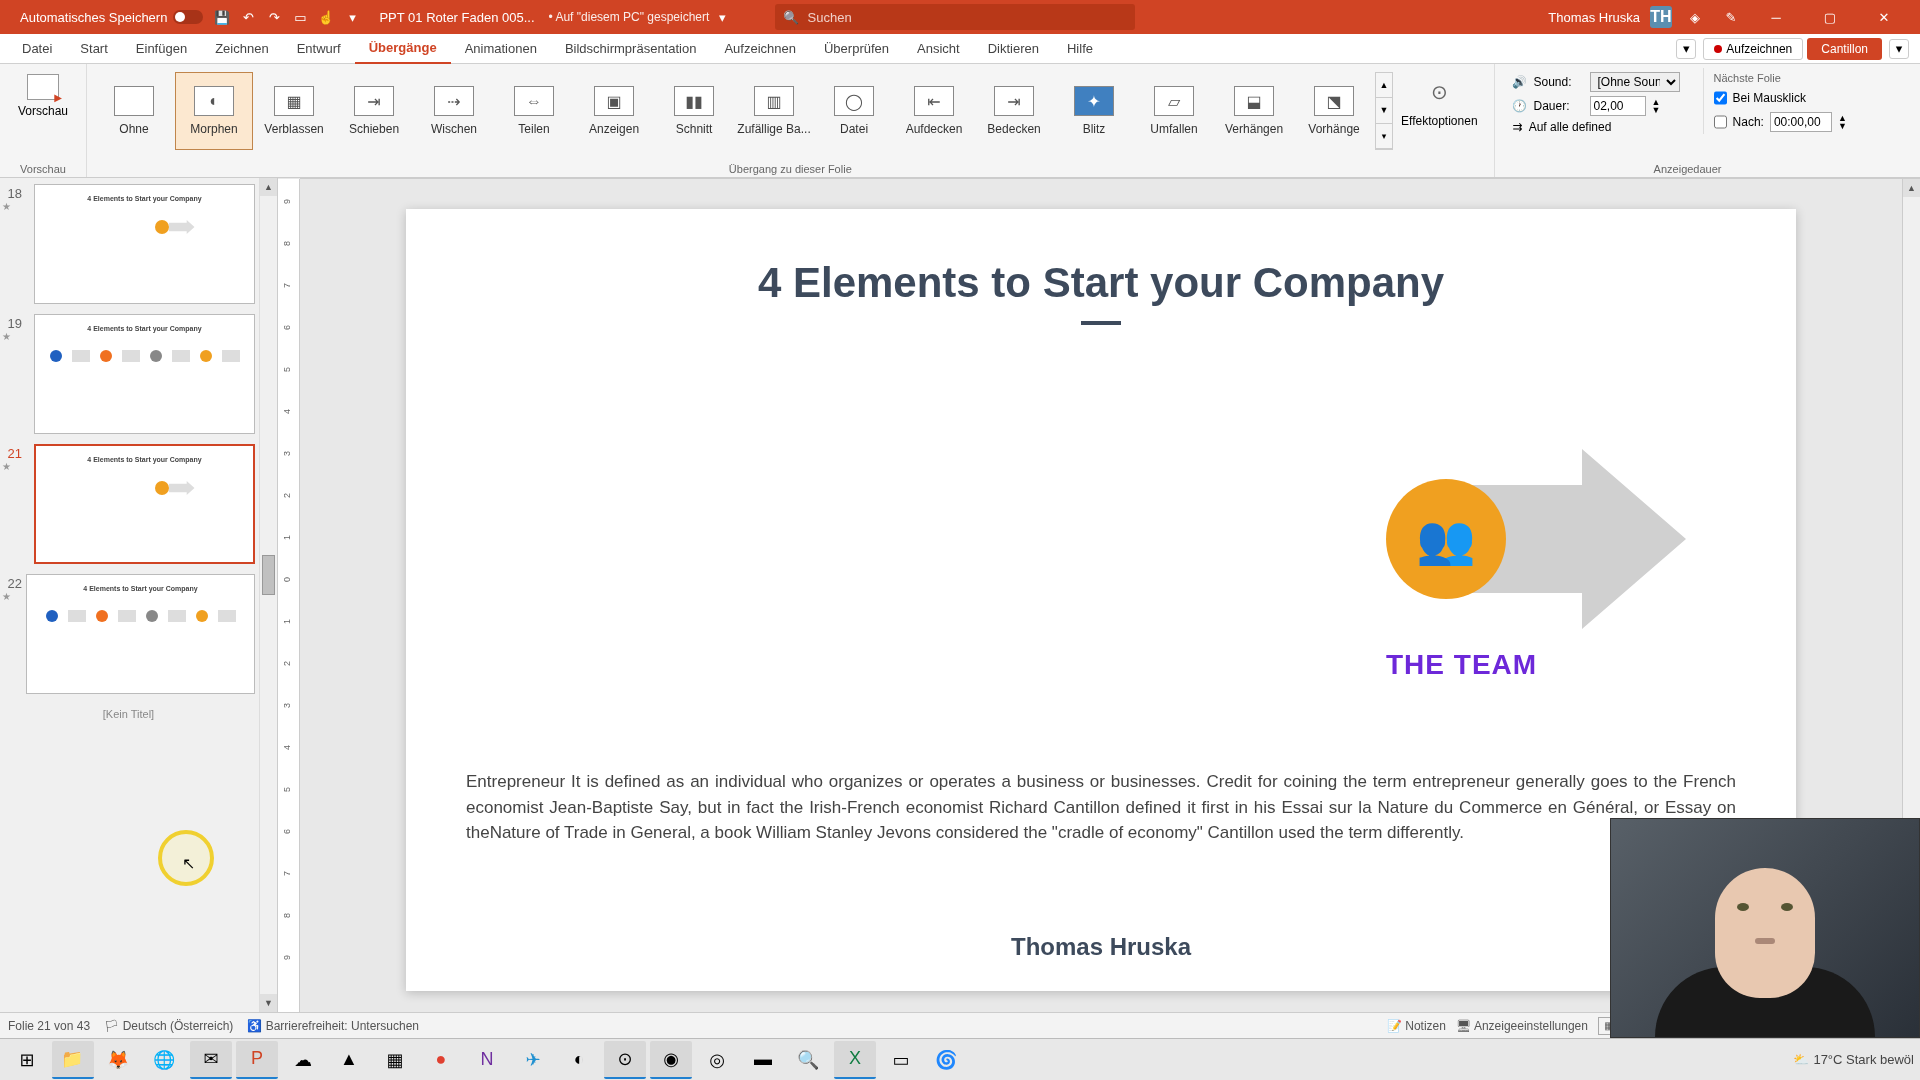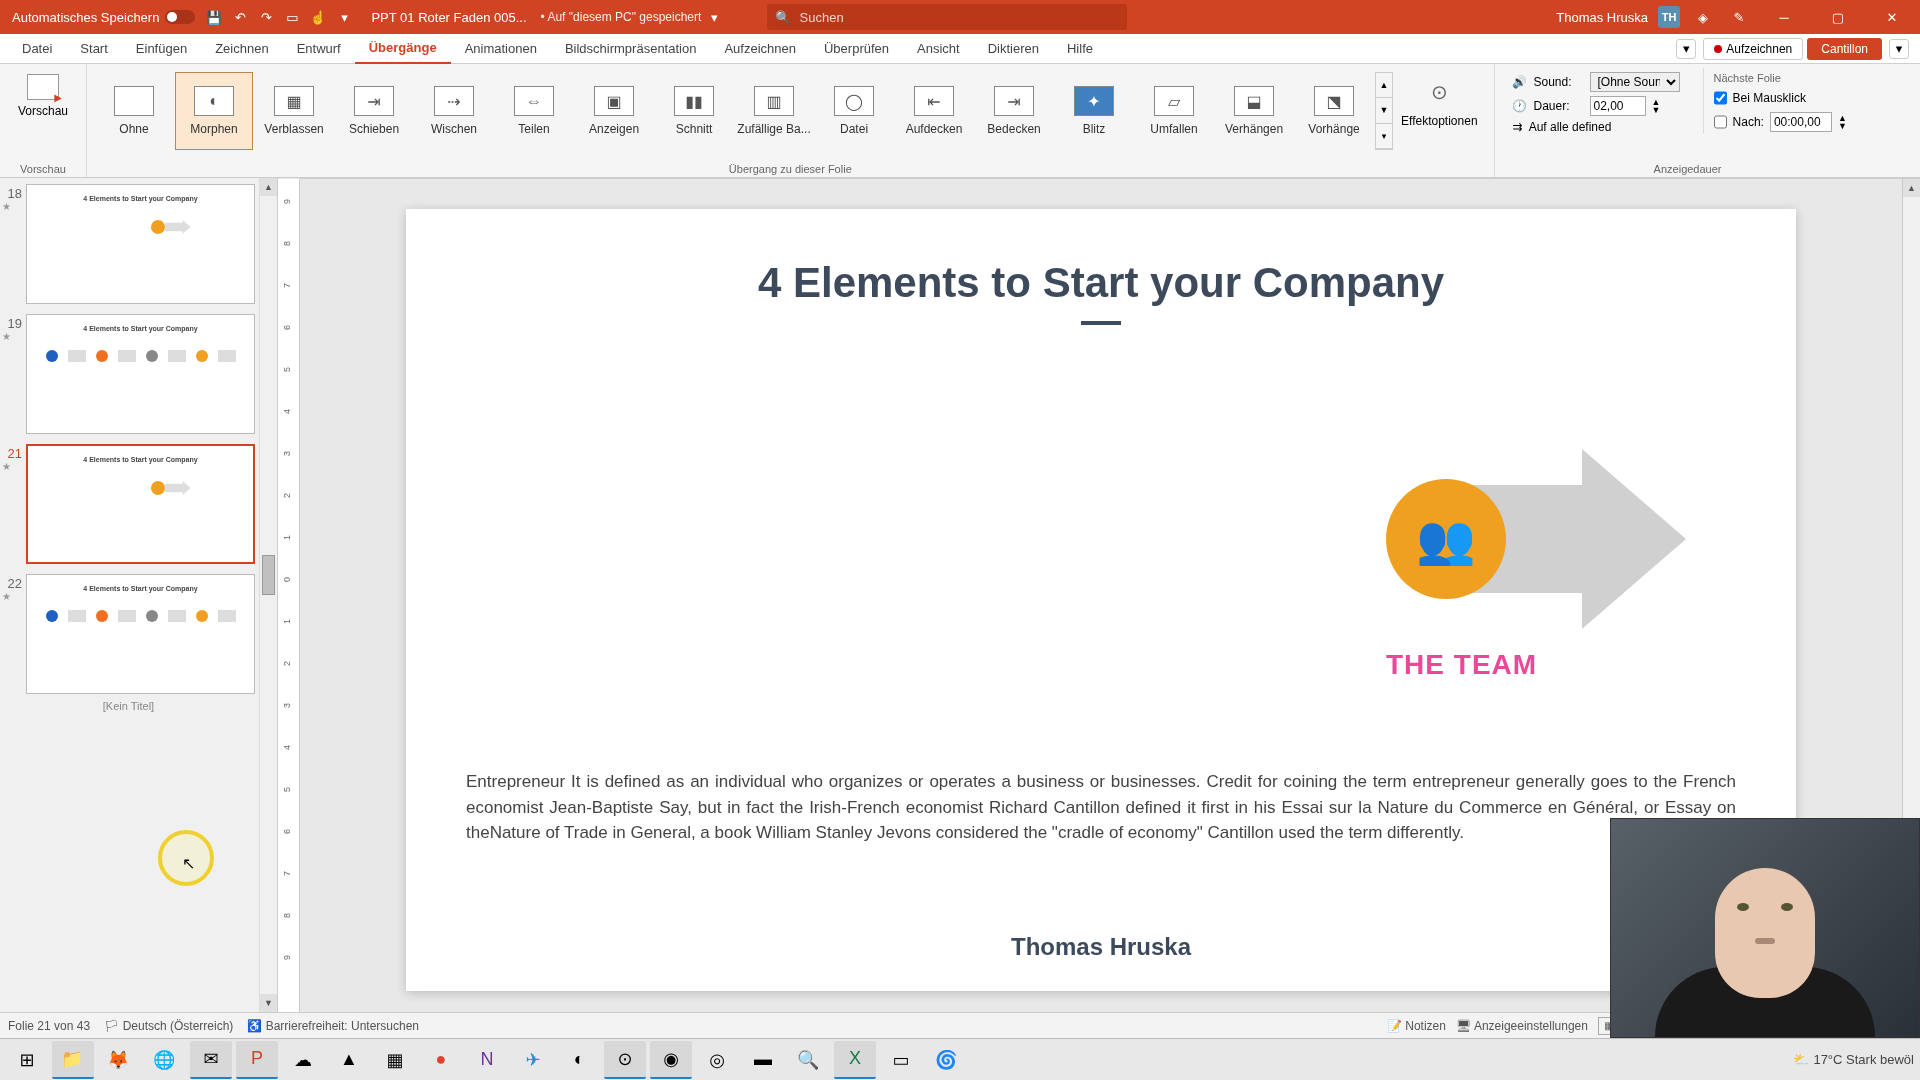--- a/index.html
+++ b/index.html
@@ -1,30 +1,30 @@
 <!DOCTYPE html>
 <html><head>
 <meta charset="utf-8">
 <style>
 * { margin: 0; padding: 0; box-sizing: border-box; font-family: 'Segoe UI', Tahoma, sans-serif; }
 body { background: #fff; overflow: hidden; width: 1920px; height: 1080px; position: relative; transform-origin: top left; }
 
 
-.titlebar { height: 34px; background: #d04424; display: flex; align-items: center; color: #fff; font-size: 13px; padding: 0 6px; }
+.titlebar { height: 34px; background: #d04424; display: flex; align-items: center; color: #fff; font-size: 13px; padding: 0 14px; }
 .titlebar .autosave { display: flex; align-items: center; gap: 6px; padding: 0 6px; }
 .toggle { width: 30px; height: 14px; background: #a83318; border-radius: 7px; position: relative; }
 .toggle::after { content: ''; position: absolute; width: 10px; height: 10px; background: #fff; border-radius: 50%; top: 2px; left: 2px; }
 .qat-icon { width: 20px; height: 20px; display: flex; align-items: center; justify-content: center; margin: 0 3px; cursor: pointer; }
 .titlebar .filename { flex: 0 0 auto; margin: 0 14px; font-size: 13px; }
 .titlebar .saved { font-size: 12px; opacity: 0.9; }
 .search-box { flex: 0 0 360px; height: 26px; background: #b83818; border-radius: 3px; display: flex; align-items: center; padding: 0 8px; gap: 8px; margin-left: 40px; }
 .search-box input { background: transparent; border: none; color: #fff; font-size: 13px; outline: none; flex: 1; }
 .search-box input::placeholder { color: #f0d0c8; }
 .titlebar .right { margin-left: auto; display: flex; align-items: center; gap: 10px; }
-.user-badge { width: 22px; height: 22px; background: #5b8fb0; border-radius: 3px; display: flex; align-items: center; justify-content: center; font-size: 11px; font-weight: bold; }
+.user-badge { width: 22px; height: 22px; background: #5b8fb0; border-radius: 3px; display: flex; align-items: center; justify-content: center; font-size: 16px; font-weight: bold; }
 .win-btn { width: 44px; height: 34px; display: flex; align-items: center; justify-content: center; cursor: pointer; }
 
 
 .ribbon-tabs { height: 30px; background: #fff; display: flex; align-items: center; border-bottom: 1px solid #d0d0d0; padding-left: 8px; font-size: 13px; }
 .ribbon-tab { padding: 0 14px; height: 30px; display: flex; align-items: center; cursor: pointer; color: #444; }
 .ribbon-tab.active { border-bottom: 2px solid #d04424; color: #d04424; font-weight: 600; }
 .ribbon-right { margin-left: auto; display: flex; align-items: center; gap: 4px; padding-right: 8px; }
 .rec-btn { padding: 3px 10px; border: 1px solid #ccc; border-radius: 3px; font-size: 12px; display: flex; align-items: center; gap: 4px; cursor: pointer; }
 .rec-dot { width: 8px; height: 8px; background: #c00; border-radius: 50%; }
 .share-btn { padding: 4px 14px; background: #d04424; color: #fff; border-radius: 3px; font-size: 12px; cursor: pointer; }
@@ -52,21 +52,21 @@
 .advance-group { padding: 4px 10px 0; display: flex; flex-direction: column; gap: 4px; font-size: 12px; min-width: 170px; border-left: 1px solid #ddd; }
 
 
 .main { display: flex; height: calc(100% - 34px - 30px - 114px - 26px - 42px); background: #e8e8e8; }
 .thumb-panel { width: 278px; background: #f0f0f0; border-right: 1px solid #ccc; display: flex; position: relative; }
 .thumb-list { flex: 1; overflow: hidden; padding: 6px 4px 6px 2px; }
 .thumb-scrollbar { width: 18px; background: #f0f0f0; border-left: 1px solid #ddd; position: relative; }
 .scroll-btn { height: 18px; display:flex; align-items:center; justify-content:center; font-size:9px; color:#555; cursor:pointer; background:#e0e0e0;}
 .scroll-track { position:absolute; top:18px; bottom:18px; left:0; right:0; }
 .scroll-thumb { position:absolute; left:2px; right:2px; background:#c0c0c0; border:1px solid #999; height:40px; }
-.thumb-item { display: flex; gap: 4px; margin-bottom: 10px; align-items: flex-start; }
+.thumb-item { display: flex; gap: 12px; margin-bottom: 10px; align-items: flex-start; }
 .thumb-num { width: 20px; text-align: right; font-size: 13px; color: #666; padding-top: 2px; }
 .thumb-star { font-size: 10px; color: #999; }
 .thumb-slide { flex: 1; height: 120px; background: #fff; border: 1px solid #bbb; cursor: pointer; position: relative; display:flex; flex-direction:column; align-items:center; padding:4px; font-size:6px; color:#888;}
 .thumb-slide.active { border: 2px solid #d04424; }
 .thumb-slide .mini-title { font-size:7px; color:#444; font-weight:bold; margin-top:6px;}
 .thumb-caption { font-size: 11px; color: #888; text-align: center; margin-top: 2px; }
 
 .slide-area { flex: 1; background: #e8e8e8; position: relative; display: flex; flex-direction: column; }
 .ruler-h { height: 22px; background: #fff; border-bottom: 1px solid #ccc; margin-left: 22px; position:relative; font-size:9px; color:#666; display:flex; align-items:center; overflow:hidden;}
 .ruler-h span { position:absolute; }
@@ -74,21 +74,21 @@
 .ruler-v { width: 22px; background: #fff; border-right: 1px solid #ccc; position:relative; font-size:9px; color:#666;}
 .ruler-v span { position:absolute; left:4px; writing-mode: vertical-lr; transform: rotate(180deg);}
 .canvas { flex: 1; display: flex; align-items: flex-start; justify-content: center; padding: 30px 40px; overflow:hidden;}
 .slide { width: 1390px; height: 782px; background: #fff; box-shadow: 0 2px 10px rgba(0,0,0,0.2); position: relative; padding: 50px 60px; }
 .slide h1 { text-align: center; font-size: 42px; color: #3d4a5c; font-weight: 700; }
 .slide .subtitle { text-align: center; font-size: 22px; color: #555; font-style: italic; margin-top: 8px; }
 .slide .divider { width: 40px; height: 4px; background: #3d4a5c; margin: 14px auto 0; }
 .arrow-shape { position: absolute; right: 110px; top: 240px; width: 260px; height: 180px; background: #d0d0d0; clip-path: polygon(0 20%, 60% 20%, 60% 0, 100% 50%, 60% 100%, 60% 80%, 0 80%); }
 .circle-badge { position: absolute; right: 290px; top: 270px; width: 120px; height: 120px; background: #f0a020; border-radius: 50%; display:flex; align-items:center; justify-content:center; color:#fff; font-size:48px;}
 .team-block { position: absolute; right: 130px; top: 440px; width: 280px; }
-.team-title { font-size: 28px; font-weight: 800; color: #ec4899; letter-spacing: 1px; }
+.team-title { font-size: 28px; font-weight: 800; color: #6d28d9; letter-spacing: 1px; }
 .team-text { font-size: 17px; color: #555; line-height: 1.4; margin-top: 6px; }
 .body-text { position: absolute; left: 60px; right: 60px; top: 560px; font-size: 17px; color: #444; text-align: justify; line-height: 1.5; }
 .footer-name { position: absolute; bottom: 30px; left: 0; right: 0; text-align: center; font-size: 24px; color: #3d4a5c; font-weight: 600; }
 
 .canvas-scroll-v { width: 18px; background: #f0f0f0; border-left:1px solid #ccc; position:relative;}
 
 
 .webcam { position: absolute; right: 0; bottom: 42px; width: 310px; height: 220px; background: linear-gradient(135deg,#586068,#2a3038); border:1px solid #333; display:flex; align-items:center; justify-content:center; overflow:hidden;}
 .face { width:100px; height:130px; background:#e8c8b0; border-radius:50px 50px 45px 45px; position:relative; margin-top:10px;}
 .face::before { content:''; position:absolute; top:35px; left:22px; width:12px; height:8px; background:#553; border-radius:50%; box-shadow: 44px 0 #553;}

